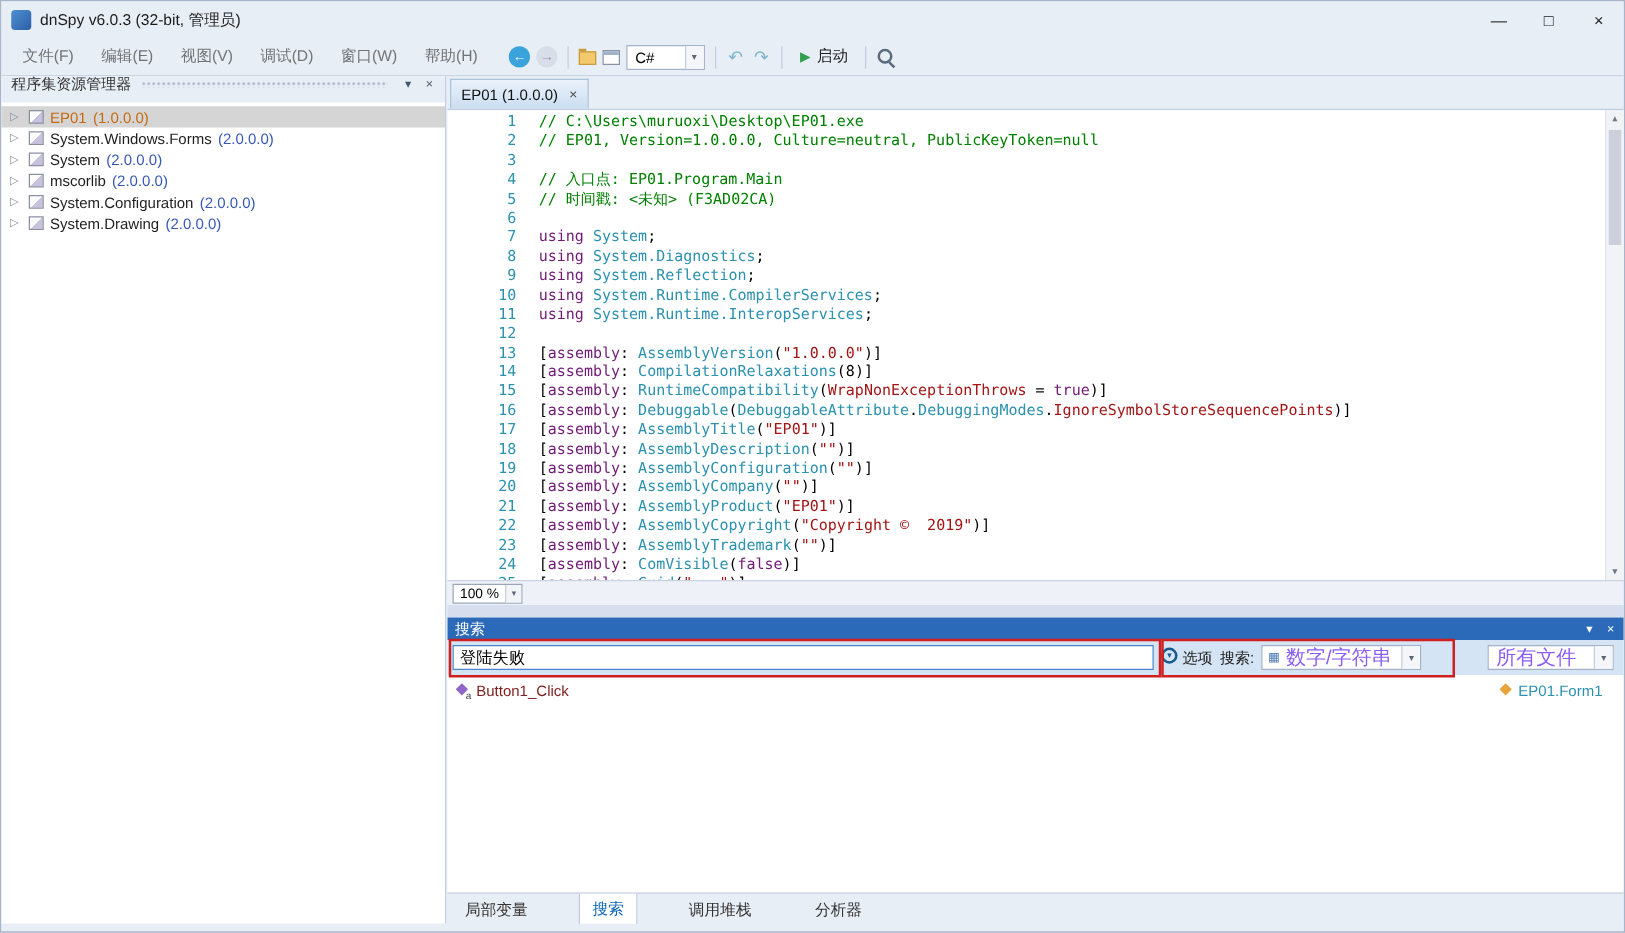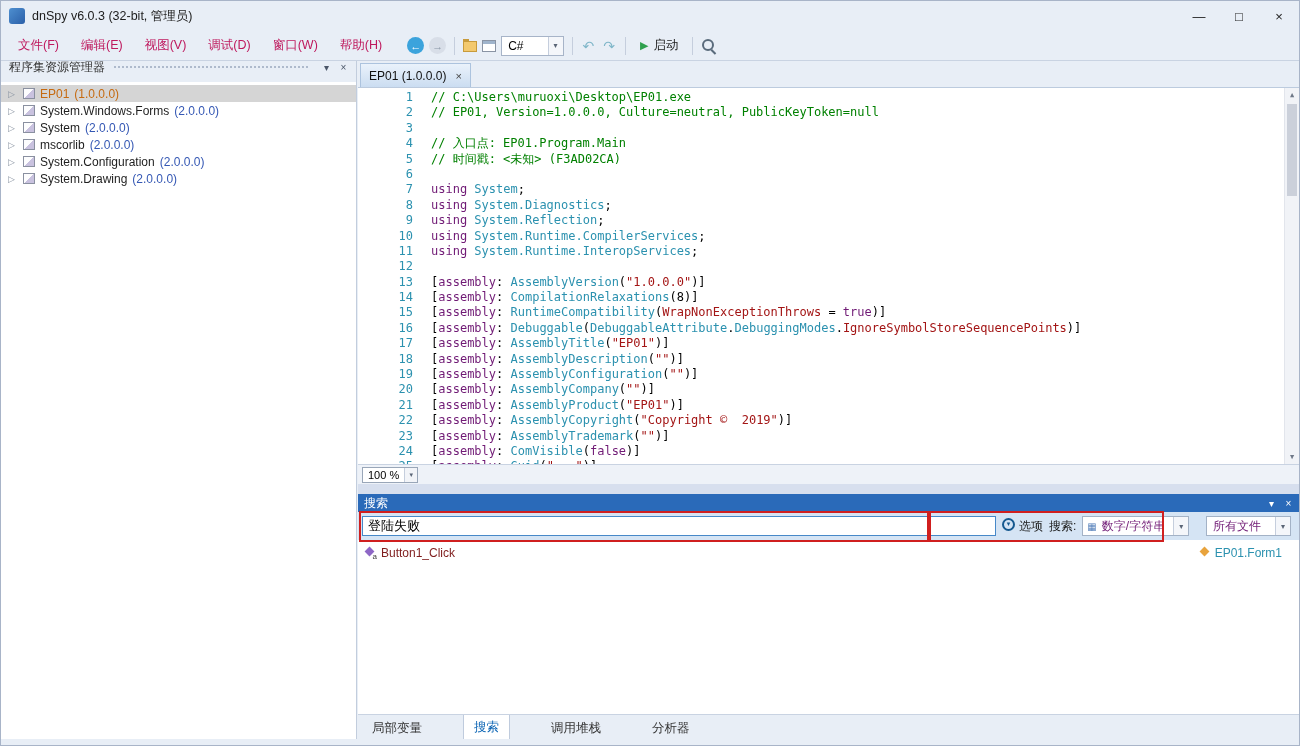--- a/index.html
+++ b/index.html
@@ -7,21 +7,21 @@
   .win{position:relative;width:1300px;height:746px;background:#E8EEF6;overflow:hidden;
        font-family:"Liberation Sans","DejaVu Sans",sans-serif;border:1px solid #A8B4C8;}
   
   .titlebar{height:30px;display:flex;align-items:center;padding-left:8px;background:#E8EEF6;}
   .app-icon{width:16px;height:16px;border-radius:3px;background:linear-gradient(135deg,#4E8FD0,#2B5FA8);margin-right:7px;}
   .title{font-size:12.5px;color:#1C1C1C;}
   .wctrls{margin-left:auto;display:flex;}
   .wbtn{width:40px;height:30px;display:flex;align-items:center;justify-content:center;font-size:13px;color:#222;}
   
   .menubar{height:30px;background:#E8EEF6;display:flex;align-items:center;padding-left:6px;border-bottom:1px solid #C9D3E2;font-size:12.5px;}
-  .mitem{padding:4px 11px;color:#be185d;}
+  .mitem{padding:4px 11px;color:#737373;}
   .toolbar{display:flex;align-items:center;margin-left:14px;gap:5px;}
   .nav-circle{width:17px;height:17px;border-radius:50%;display:flex;align-items:center;justify-content:center;font-size:11px;font-weight:bold;}
   .nav-back{background:#3BA3DC;color:#fff;}
   .nav-fwd{background:#D8DEE8;color:#8A96A6;}
   .tsep{width:1px;height:18px;background:#C5CEDD;margin:0 3px;}
   .ti-open{width:14px;height:11px;position:relative;background:#F3C96E;border:1px solid #C89B3C;margin-top:2px;}
   .ti-open::before{content:"";position:absolute;left:-1px;top:-3px;width:6px;height:2px;background:#C89B3C;}
   .ti-win{width:14px;height:12px;border:1px solid #8A94A4;background:#fff;position:relative;}
   .ti-win::before{content:"";position:absolute;top:0;left:0;right:0;height:3px;background:#9FB4CC;}
   .lang-combo{display:flex;align-items:center;height:20px;background:#fff;border:1px solid #A7B4C8;font-size:12px;}
@@ -65,27 +65,27 @@
   .zoom-combo{display:flex;height:16px;border:1px solid #99A6B8;background:#fff;font-size:11px;align-items:center;}
   .zoom-text{padding:0 5px;}
   .zoom-arrow{width:13px;height:100%;display:flex;align-items:center;justify-content:center;border-left:1px solid #C5CEDD;color:#5A6576;font-size:7px;background:#F2F4F8;}
   .splitter{position:absolute;left:0;top:423px;right:0;height:10px;background:#D7DFEE;}
   
   .searchpanel{position:absolute;left:0;top:433px;right:0;height:220px;background:#fff;}
   .sp-header{height:18px;background:#2A6AB9;display:flex;align-items:center;padding:0 2px 0 6px;color:#fff;font-size:12px;}
   .sp-hicons{margin-left:auto;display:flex;}
   .sp-hic{width:17px;text-align:center;font-size:10px;color:#fff;}
   .sp-controls{height:28px;background:#D5E4F4;display:flex;align-items:center;padding:0 6px 0 4px;gap:6px;font-size:12px;}
-  .search-input{width:634px;height:20px;border:1px solid #4788C8;font-size:13px;padding:0 5px;font-family:inherit;background:#fff;color:#000;}
+  .search-input{width:561px;height:20px;border:1px solid #4788C8;font-size:13px;padding:0 5px;font-family:inherit;background:#fff;color:#000;}
   .opt-btn{display:flex;align-items:flex-start;gap:4px;color:#1C1C1C;}
   .opt-circle{width:13px;height:13px;border:2px solid #16598F;border-radius:50%;display:flex;align-items:center;justify-content:center;font-size:7px;color:#16598F;}
   .sp-label{color:#1C1C1C;}
   .flt-combo{display:flex;align-items:center;height:20px;background:#fff;border:1px solid #A3B2C6;}
   .flt-ic{color:#4F7CB8;font-size:10px;padding:0 2px 0 4px;}
-  .flt-text{padding:0 8px 0 3px;font-size:12px;color:#701a75;}
+  .flt-text{padding:0 8px 0 3px;font-size:16px;color:#8b5cf6;}
   .file-combo{margin-left:auto;margin-right:2px;}
   .file-text{padding:0 14px 0 6px;}
   .sp-results{padding:4px 8px 0 6px;}
   .res-row{display:flex;align-items:center;gap:5px;font-size:12px;height:17px;}
   .method-icon{width:12px;height:12px;position:relative;flex:0 0 auto;}
   .method-icon::before{content:"";position:absolute;left:2px;top:1px;width:7px;height:7px;background:#8E67C6;transform:rotate(45deg);}
   .method-icon::after{content:"a";position:absolute;right:-1px;bottom:-2px;font-size:8px;color:#3E3E3E;}
   .res-name{color:#7f1d1d;}
   .res-loc-wrap{margin-left:auto;display:flex;align-items:center;gap:5px;margin-right:9px;}
   .type-icon{width:11px;height:11px;position:relative;flex:0 0 auto;}

